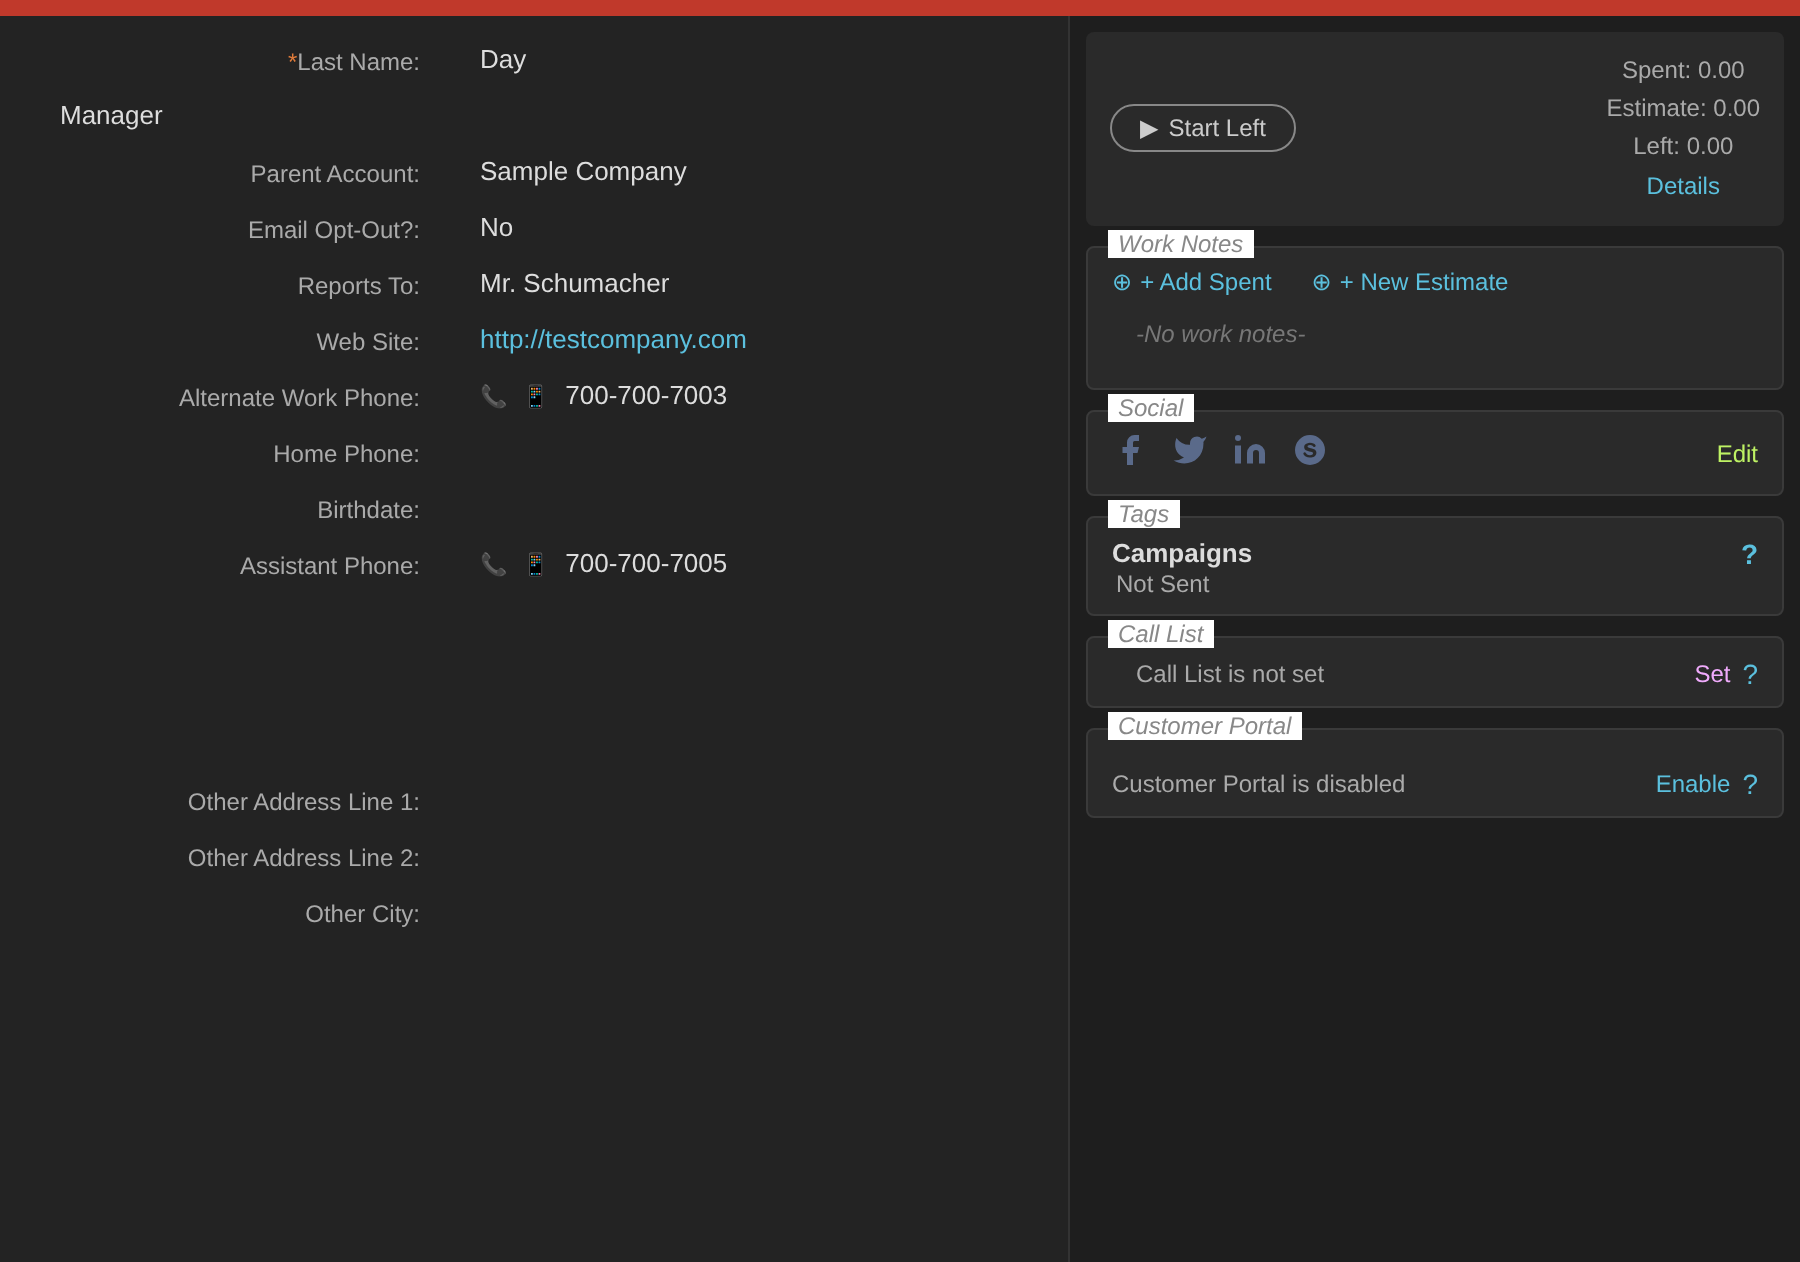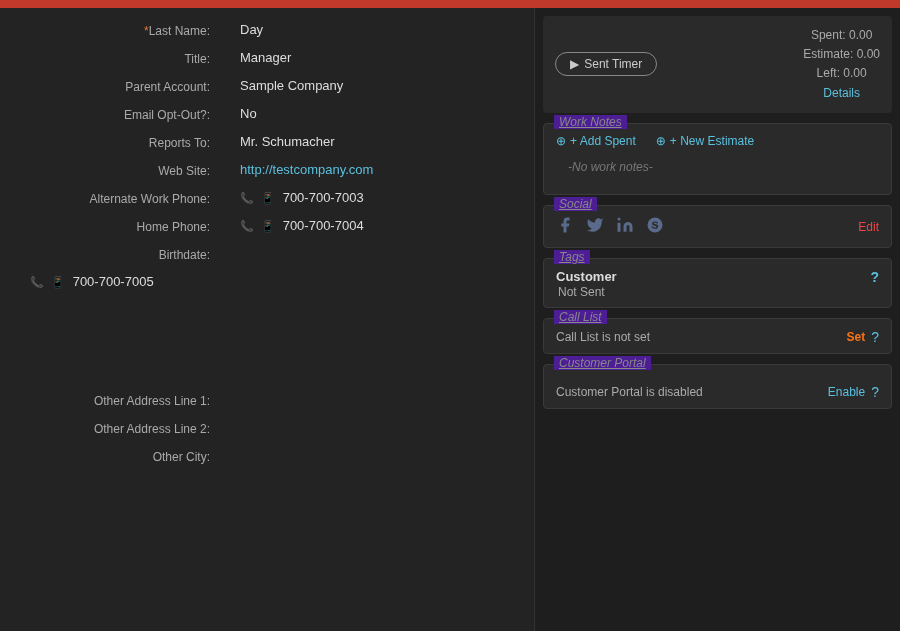--- a/index.html
+++ b/index.html
@@ -145,21 +145,21 @@
       gap: 12px;
     }
 
     .social-icon {
       color: #5a6a8a;
       font-size: 18px;
       cursor: pointer;
     }
 
     .edit-link {
-      color: #ef4444;
+      color: #bef264;
       cursor: pointer;
       font-size: 12px;
     }
 
     .tag-label {
       font-weight: bold;
       color: #ddd;
       font-size: 13px;
       display: flex;
       align-items: center;
@@ -174,27 +174,27 @@
 
     .help-icon {
       color: #5bc0de;
       font-size: 14px;
       cursor: pointer;
     }
 
     .call-list-status {
       color: #aaa;
       font-size: 12px;
+      margin-left: 12px;
     }
 
     .set-link {
-      color: #f97316;
-      cursor: pointer;
-      font-size: 12px;
-      font-weight: bold;
+      color: #f0abfc;
+      cursor: pointer;
+      font-size: 12px;
     }
 
     .enable-link {
       color: #5bc0de;
       cursor: pointer;
       font-size: 12px;
     }
 
     .portal-status {
       color: #aaa;
@@ -206,26 +206,25 @@
       border: 1px solid #3a3a3a;
       border-radius: 4px;
       background: #2a2a2a;
       position: relative;
     }
 
     .fieldset-legend {
       position: absolute;
       top: -9px;
       left: 10px;
-      background: #4c1d95;
+      background: #ffffff;
       padding: 0 5px;
       font-style: italic;
       font-size: 12px;
       color: #888;
-      text-decoration: underline;
     }
 
     .fieldset-content {
       padding: 8px 12px;
       margin-top: 2px;
     }
   </style>
 </head>
 <body>
 
@@ -238,21 +237,20 @@
     <div class="left-panel">
 
       <div class="field-row">
         <div class="field-label">
           <span class="required">*</span>Last Name:
         </div>
         <div class="field-value">Day</div>
       </div>
 
       <div class="field-row">
-        <div class="field-label">Title:</div>
         <div class="field-value">Manager</div>
       </div>
 
       <div class="field-row">
         <div class="field-label">Parent Account:</div>
         <div class="field-value">Sample Company</div>
       </div>
 
       <div class="field-row">
         <div class="field-label">Email Opt-Out?:</div>
@@ -275,33 +273,29 @@
         <div class="field-label">Alternate Work Phone:</div>
         <div class="field-value">
           <span class="phone-icon">📞</span>
           <span class="phone-mobile-icon">📱</span>
           <span>700-700-7003</span>
         </div>
       </div>
 
       <div class="field-row">
         <div class="field-label">Home Phone:</div>
-        <div class="field-value">
-          <span class="phone-icon">📞</span>
-          <span class="phone-mobile-icon">📱</span>
-          <span>700-700-7004</span>
-        </div>
       </div>
 
       <div class="field-row">
         <div class="field-label">Birthdate:</div>
         <div class="field-value"></div>
       </div>
 
       <div class="field-row">
+        <div class="field-label">Assistant Phone:</div>
         <div class="field-value">
           <span class="phone-icon">📞</span>
           <span class="phone-mobile-icon">📱</span>
           <span>700-700-7005</span>
         </div>
       </div>
 
       <div class="spacer-row"></div>
       <div class="spacer-row"></div>
       <div class="spacer-row"></div>
@@ -322,21 +316,21 @@
       </div>
 
     </div>
 
     <div class="right-panel">
 
       <div class="timer-card">
         <div class="timer-top">
           <button class="start-timer-btn">
             <span>▶</span>
-            <span>Sent Timer</span>
+            <span>Start Left</span>
           </button>
           <div class="timer-stats">
             <div>
               <span>Spent:</span>
               <span>0.00</span>
             </div>
             <div>
               <span>Estimate:</span>
               <span>0.00</span>
             </div>
@@ -401,21 +395,21 @@
           <span class="edit-link">Edit</span>
         </div>
       </div>
 
       <div class="fieldset-card">
         <div class="fieldset-legend">
           <span>Tags</span>
         </div>
         <div class="fieldset-content">
           <div class="tag-label">
-            <span>Customer</span>
+            <span>Campaigns</span>
             <span class="help-icon">?</span>
           </div>
           <div class="tag-value">Not Sent</div>
         </div>
       </div>
 
       <div class="fieldset-card">
         <div class="fieldset-legend">
           <span>Call List</span>
         </div>

